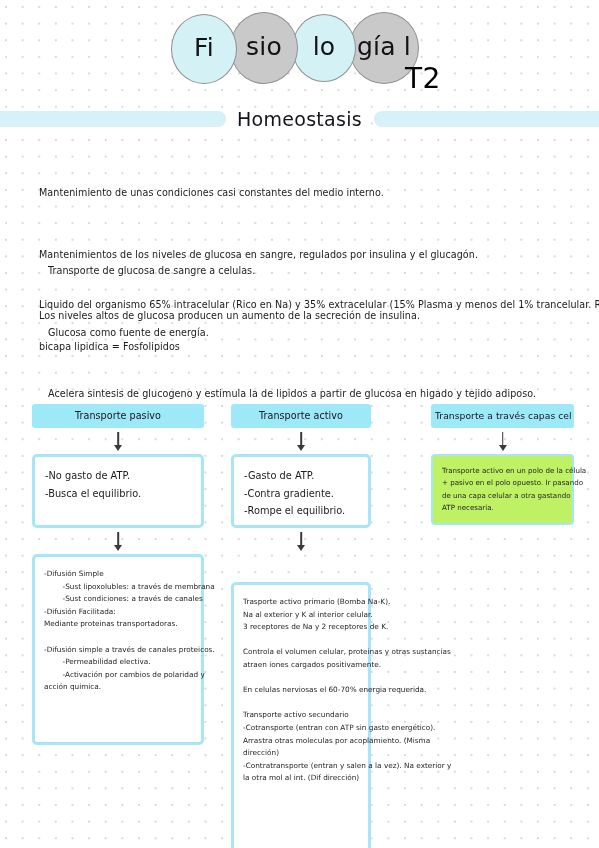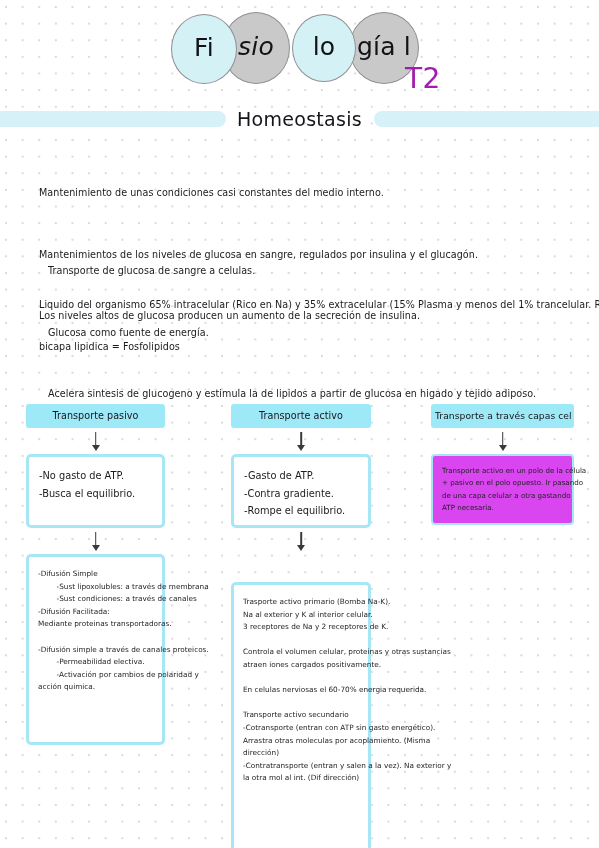--- a/index.html
+++ b/index.html
@@ -41,29 +41,29 @@
     justify-content: center;
     font-size: 25px;
     letter-spacing: .2px;
     color: #131316;
     line-height: 1;
     padding-bottom: 3px;
   }
   .bubble.cyan { background: #d4f1f6; }
   .bubble.grey { background: #c9c9c9; }
   .b1 { left: 171px; top: 6px;  width: 66px; height: 70px; z-index: 4; }
-  .b2 { left: 222px; top: 4px;  width: 68px; height: 72px; z-index: 3; font-style: italic; }
+  .b2 { left: 230px; top: 4px;  width: 68px; height: 72px; z-index: 3; }
   .b3 { left: 292px; top: 6px;  width: 64px; height: 68px; z-index: 2; }
   .b4 { left: 349px; top: 4px;  width: 70px; height: 72px; z-index: 1; }
 
   .t2 {
     position: absolute;
     left: 405px; top: 54px;
     font-size: 28px;
-    color: #a21caf;
+    color: #000000;
     letter-spacing: .5px;
     z-index: 5;
   }
 
   
   .band-row {
     position: absolute;
     left: 0; top: 108px;
     width: 599px; height: 26px;
   }
@@ -98,21 +98,21 @@
   }
   .para.indent { left: 18px; }
   .p-block-1 { left: 9px;  top: 142px; }
   .p-block-2 { left: 18px; top: 220px; }
   .p-block-3 { left: 9px;  top: 295px; }
   .p-block-4 { left: 9px;  top: 337px; }
   .para .ln { display: block; }
 
   
   .col { position: absolute; }
-  .col-1 { left: 26px;  top: 404px; width: 139px; }
+  .col-1 { left: 32px;  top: 404px; width: 172px; }
   .col-2 { left: 231px; top: 404px; width: 140px; }
   .col-3 { left: 431px; top: 404px; width: 143px; }
 
   .head-chip {
     background: #9de9f7;
     border-radius: 3px;
     text-align: center;
     font-size: 9.6px;
     color: #16161a;
     padding: 6px 4px 7px;
@@ -158,21 +158,21 @@
     line-height: 17.5px;
     color: #1b1b1f;
     white-space: pre;
   }
   .box-main-1 { height: 74px; }
   .box-main-2 { height: 74px; }
 
   .note-box {
     border: 2.5px solid #a6e6f5;
     border-radius: 4px;
-    background: #d946ef;
+    background: #bef264;
     padding: 9px 24px 9px 9px;
   }
   .note-box .nline {
     display: block;
     font-size: 7.1px;
     line-height: 12.3px;
     color: #1f1f23;
     white-space: pre;
   }
 

